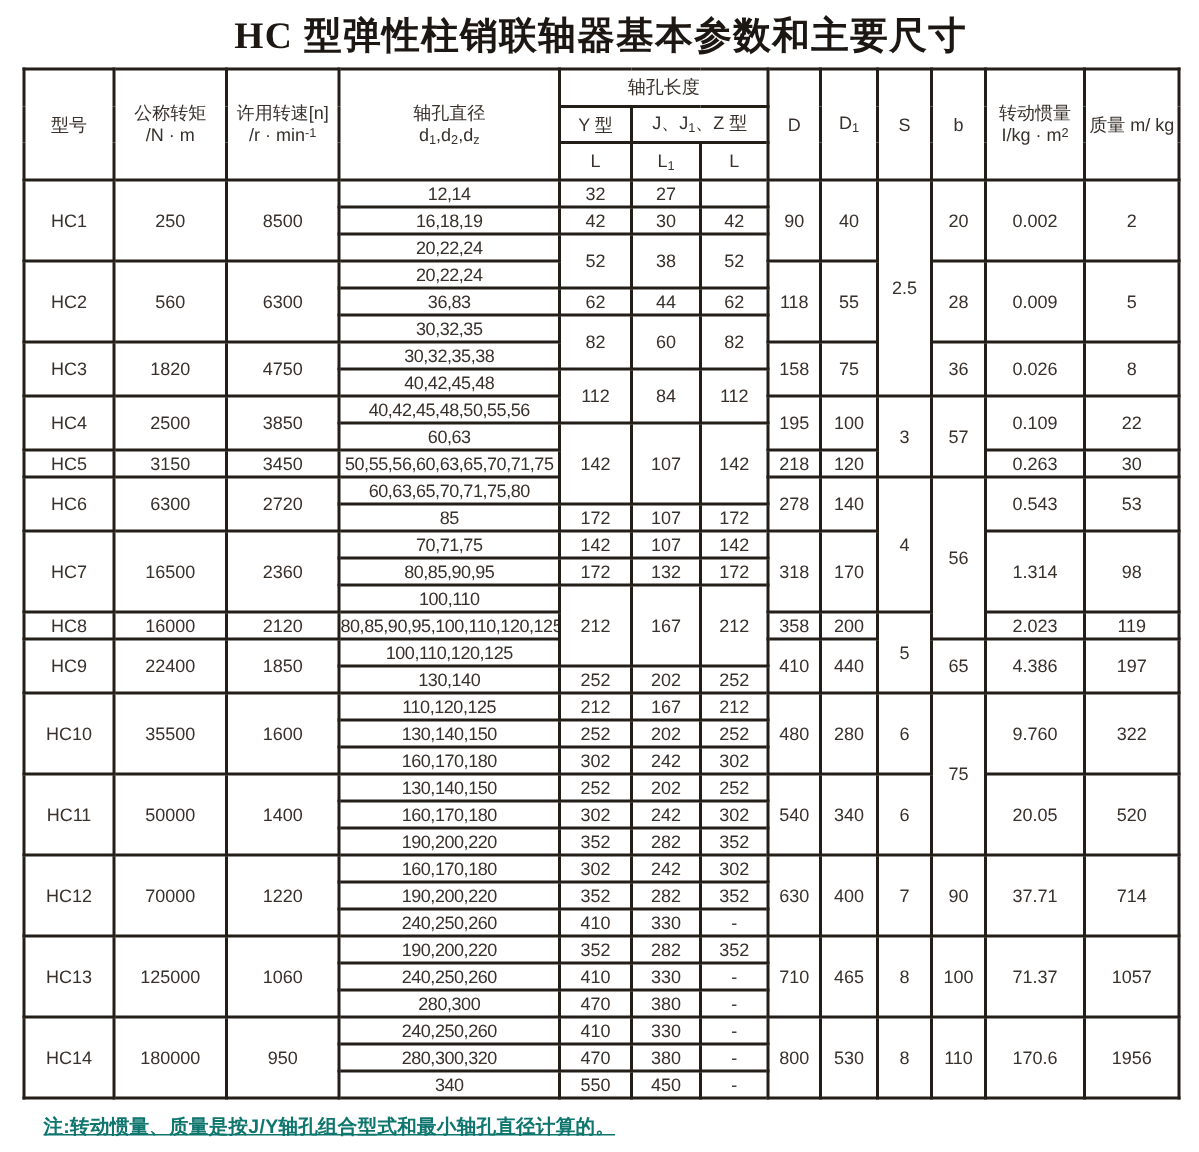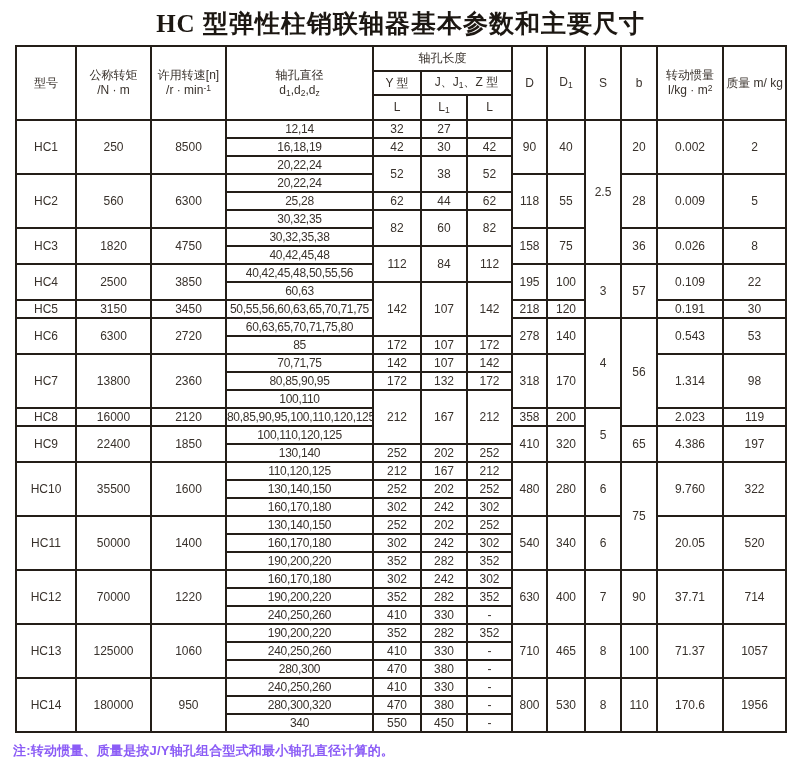--- a/index.html
+++ b/index.html
@@ -45,25 +45,26 @@
   }
   thead th { font-size: 12.5px; color: #332d27; }
   tr.h1 { height: 25px; }
   tr.h2 { height: 24px; }
   tr.h3 { height: 25px; }
   tbody tr { height: 18px; }
   td.bore { font-size: 11.5px; letter-spacing: -0.3px; }
   sub { font-size: 8.5px; vertical-align: -2px; }
   sup { font-size: 8.5px; vertical-align: 3px; }
   .note {
-    margin: 9px 0 0 13px;
+    margin: 9px 0 0 29px;
     font-size: 13px;
     font-weight: 600;
-    color: #8b5cf6;
+    color: #0f766e;
     letter-spacing: 0.2px;
+    text-decoration: underline;
   }
 </style>
 </head>
 <body>
 
 <div class="page">
 
   <div class="title">HC 型弹性柱销联轴器基本参数和主要尺寸</div>
 
   <table class="spec">
@@ -151,21 +152,21 @@
           <td rowspan="3">560</td>
           <td rowspan="3">6300</td>
           <td class="bore">20,22,24</td>
           <td rowspan="3">118</td>
           <td rowspan="3">55</td>
           <td rowspan="3">28</td>
           <td rowspan="3">0.009</td>
           <td rowspan="3">5</td>
         </tr>
         <tr>
-          <td class="bore">25,28</td>
+          <td class="bore">36,83</td>
           <td>62</td>
           <td>44</td>
           <td>62</td>
         </tr>
         <tr>
           <td class="bore">30,32,35</td>
           <td rowspan="2">82</td>
           <td rowspan="2">60</td>
           <td rowspan="2">82</td>
         </tr>
@@ -204,21 +205,21 @@
           <td rowspan="3">107</td>
           <td rowspan="3">142</td>
         </tr>
         <tr>
           <td class="model">HC5</td>
           <td>3150</td>
           <td>3450</td>
           <td class="bore">50,55,56,60,63,65,70,71,75</td>
           <td>218</td>
           <td>120</td>
-          <td>0.191</td>
+          <td>0.263</td>
           <td>30</td>
         </tr>
         <tr>
           <td rowspan="2" class="model">HC6</td>
           <td rowspan="2">6300</td>
           <td rowspan="2">2720</td>
           <td class="bore">60,63,65,70,71,75,80</td>
           <td rowspan="2">278</td>
           <td rowspan="2">140</td>
           <td rowspan="5">4</td>
@@ -227,21 +228,21 @@
           <td rowspan="2">53</td>
         </tr>
         <tr>
           <td class="bore">85</td>
           <td>172</td>
           <td>107</td>
           <td>172</td>
         </tr>
         <tr>
           <td rowspan="3" class="model">HC7</td>
-          <td rowspan="3">13800</td>
+          <td rowspan="3">16500</td>
           <td rowspan="3">2360</td>
           <td class="bore">70,71,75</td>
           <td>142</td>
           <td>107</td>
           <td>142</td>
           <td rowspan="3">318</td>
           <td rowspan="3">170</td>
           <td rowspan="3">1.314</td>
           <td rowspan="3">98</td>
         </tr>
@@ -267,21 +268,21 @@
           <td rowspan="3">5</td>
           <td>2.023</td>
           <td>119</td>
         </tr>
         <tr>
           <td rowspan="2" class="model">HC9</td>
           <td rowspan="2">22400</td>
           <td rowspan="2">1850</td>
           <td class="bore">100,110,120,125</td>
           <td rowspan="2">410</td>
-          <td rowspan="2">320</td>
+          <td rowspan="2">440</td>
           <td rowspan="2">65</td>
           <td rowspan="2">4.386</td>
           <td rowspan="2">197</td>
         </tr>
         <tr>
           <td class="bore">130,140</td>
           <td>252</td>
           <td>202</td>
           <td>252</td>
         </tr>

